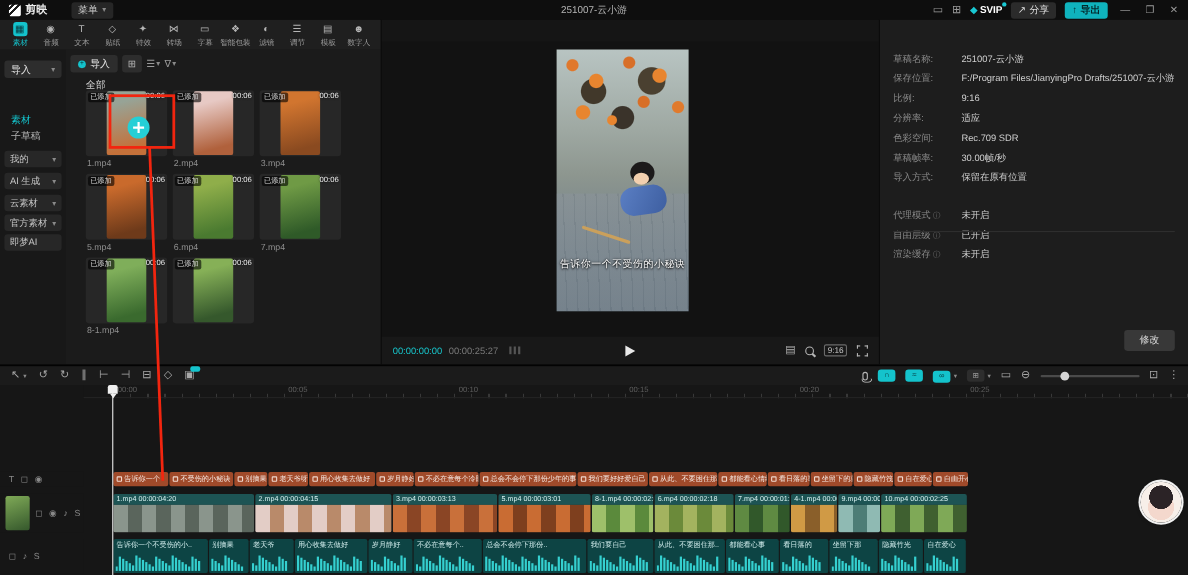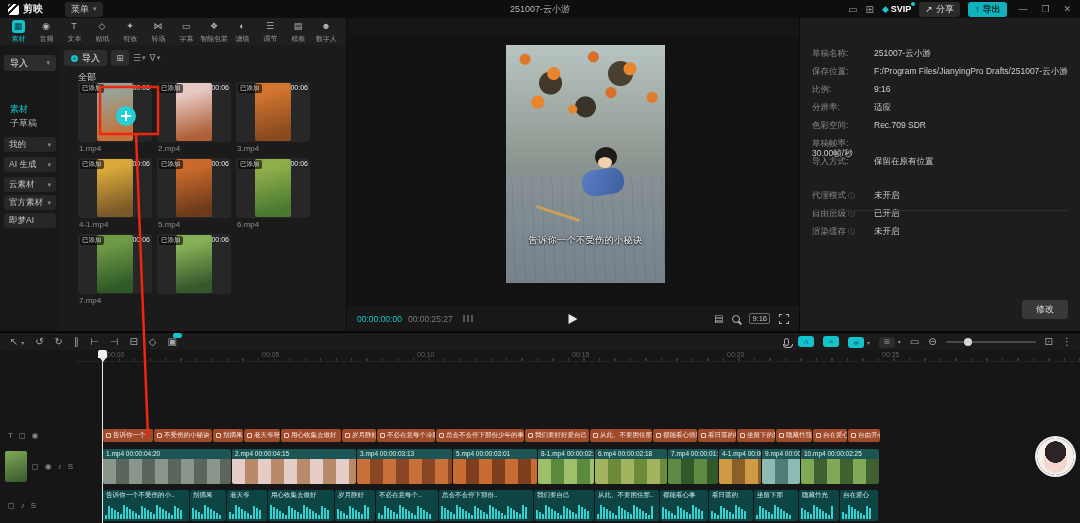--- a/index.html
+++ b/index.html
@@ -58,21 +58,21 @@
   .m-card { width:74px; height:60px; background:#272727; border-radius:3px; position:relative; }
   .m-thumb { position:absolute; left:19px; top:1px; width:36px; height:58px; border-radius:2px; }
   .m-added { position:absolute; left:2px; top:2px; font-size:6.5px; background:rgba(0,0,0,.6); color:#ddd; padding:0 2px; border-radius:2px; z-index:2; }
   .m-dur { position:absolute; right:2px; top:2px; font-size:7px; color:#f0f0f0; text-shadow:0 0 2px #000; z-index:2; }
   .m-name { position:absolute; left:1px; top:62px; font-size:8px; color:#8f8f8f; }
 
   
   .panel-head { position:absolute; left:0; top:0; right:0; height:20px; background:#1f1f1f; display:flex; align-items:center; padding:0 10px; font-size:9px; color:#cfcfcf; }
   .panel-head .spacer { flex:1; }
   #stage { position:absolute; left:0; top:20px; width:452px; height:268px; background:#121212; }
-  #video { position:absolute; left:159px; top:7px; width:159px; height:238px; overflow:hidden; background:
+  #video { position:absolute; left:159px; top:7px; width:120px; height:238px; overflow:hidden; background:
       radial-gradient(circle at 12% 6%, #e0782c 0 5px, transparent 6px),
       radial-gradient(circle at 30% 12%, #e8852f 0 6px, transparent 7px),
       radial-gradient(circle at 55% 5%, #d86f28 0 5px, transparent 6px),
       radial-gradient(circle at 78% 10%, #e8852f 0 6px, transparent 7px),
       radial-gradient(circle at 92% 22%, #e07a2c 0 5px, transparent 6px),
       radial-gradient(circle at 20% 24%, #e8852f 0 6px, transparent 7px),
       radial-gradient(circle at 66% 20%, #d86f28 0 5px, transparent 6px),
       radial-gradient(circle at 42% 27%, #e8852f 0 4px, transparent 5px),
       radial-gradient(circle at 28% 16%, #41382a 0 11px, transparent 12px),
       radial-gradient(circle at 72% 12%, #4a4030 0 12px, transparent 13px),
@@ -305,42 +305,42 @@
             <span class="m-dur">00:06</span>
             <span class="m-name">2.mp4</span>
           </div>
           <div class="m-card">
             <div class="m-thumb" style="background: linear-gradient(165deg, rgb(209, 117, 47) 20%, rgb(138, 74, 32) 85%);"></div>
             <span class="m-added">已添加</span>
             <span class="m-dur">00:06</span>
             <span class="m-name">3.mp4</span>
           </div>
           <div class="m-card">
-            <div class="m-thumb" style="background: linear-gradient(165deg, rgb(216, 168, 58) 20%, rgb(122, 90, 40) 85%);"></div>
-            <span class="m-added">已添加</span>
-            <span class="m-dur">00:06</span>
-            <span class="m-name">4-1.mp4</span>
-          </div>
-          <div class="m-card">
             <div class="m-thumb" style="background: linear-gradient(165deg, rgb(201, 106, 44) 20%, rgb(110, 58, 26) 85%);"></div>
             <span class="m-added">已添加</span>
             <span class="m-dur">00:06</span>
             <span class="m-name">5.mp4</span>
           </div>
           <div class="m-card">
             <div class="m-thumb" style="background: linear-gradient(165deg, rgb(143, 174, 74) 20%, rgb(74, 122, 48) 85%);"></div>
             <span class="m-added">已添加</span>
             <span class="m-dur">00:06</span>
             <span class="m-name">6.mp4</span>
           </div>
           <div class="m-card">
             <div class="m-thumb" style="background: linear-gradient(165deg, rgb(111, 154, 69) 20%, rgb(47, 90, 40) 85%);"></div>
             <span class="m-added">已添加</span>
             <span class="m-dur">00:06</span>
             <span class="m-name">7.mp4</span>
+          </div>
+          <div class="m-card">
+            <div class="m-thumb" style="background: linear-gradient(165deg, rgb(127, 174, 90) 20%, rgb(58, 106, 46) 85%);"></div>
+            <span class="m-added">已添加</span>
+            <span class="m-dur">00:06</span>
+            <span class="m-name">8-1.mp4</span>
           </div>
           <div class="m-card">
             <div class="m-thumb" style="background: linear-gradient(165deg, rgb(134, 176, 87) 20%, rgb(53, 88, 44) 85%);"></div>
             <span class="m-added">已添加</span>
             <span class="m-dur">00:06</span>
           </div>
         </div>
     </div>
   </div>
 
@@ -389,21 +389,21 @@
           <span class="p-value">9:16</span>
         </div>
         <div class="p-row" style="top: 54px;">
           <span class="p-label">分辨率:</span>
           <span class="p-value">适应</span>
         </div>
         <div class="p-row" style="top: 72px;">
           <span class="p-label">色彩空间:</span>
           <span class="p-value">Rec.709 SDR</span>
         </div>
-        <div class="p-row" style="top: 90px; flex-direction: column;">
+        <div class="p-row" style="top: 90px;">
           <span class="p-label">草稿帧率:</span>
           <span class="p-value">30.00帧/秒</span>
         </div>
         <div class="p-row" style="top: 108px;">
           <span class="p-label">导入方式:</span>
           <span class="p-value">保留在原有位置</span>
         </div>
         <div class="p-row" style="top: 142px;">
           <span class="p-label">代理模式<span class="p-info">ⓘ</span></span>
           <span class="p-value">未开启</span>

